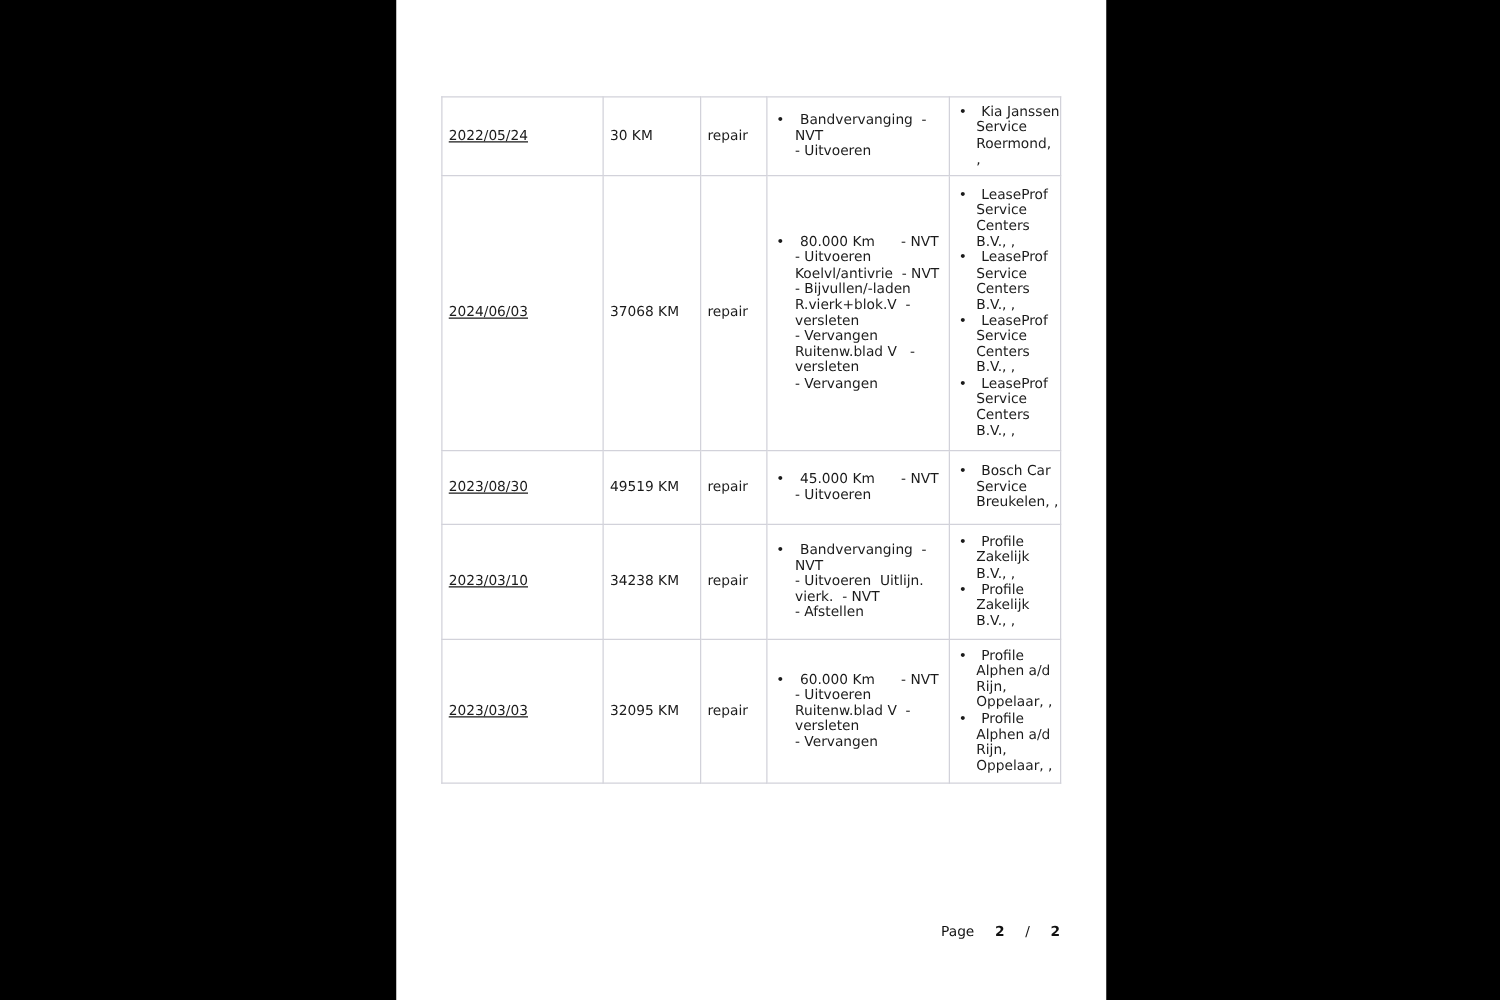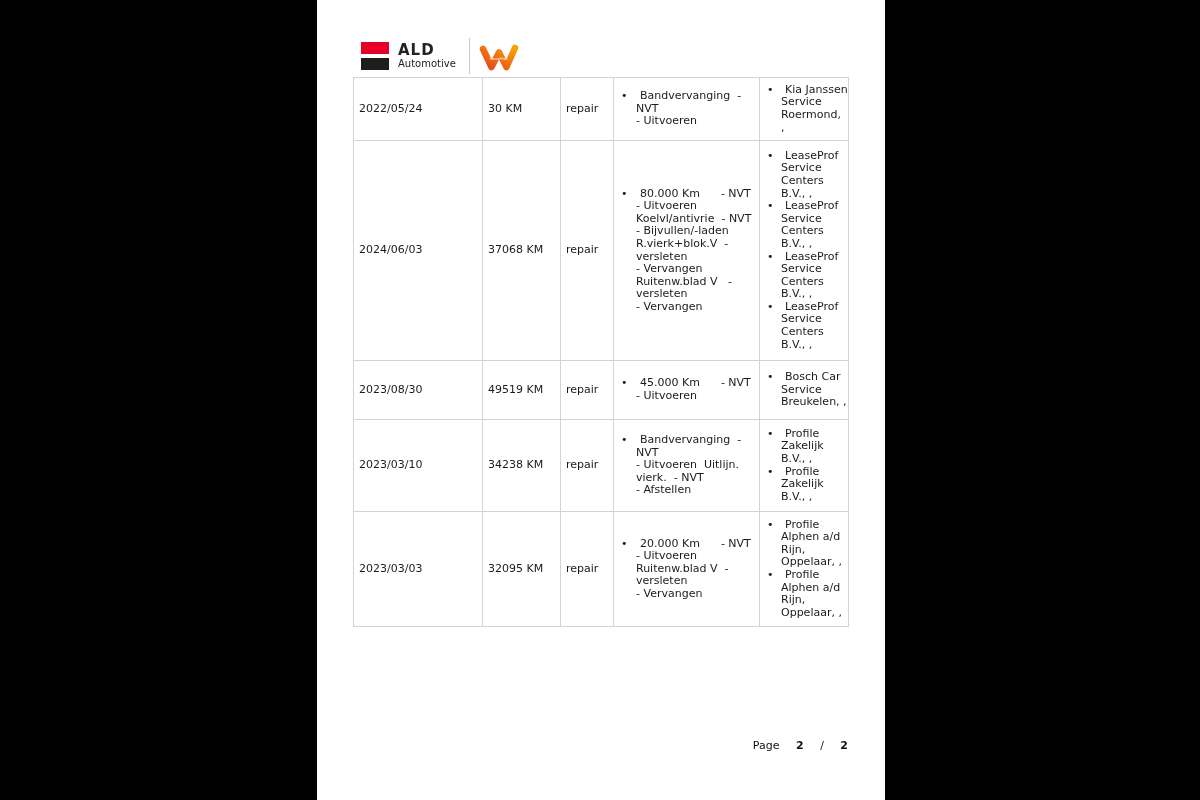--- a/index.html
+++ b/index.html
@@ -34,21 +34,21 @@
   table.mtable{
     position:absolute;left:36px;top:77px;width:495px;
     border-collapse:collapse;table-layout:fixed;
   }
   table.mtable td{
     border:1px solid var(--table-border);
     vertical-align:middle;
     font-size:11px;line-height:12.6px;color:var(--text);
     padding:2px 5px;overflow:hidden;
   }
-  td.c-date{padding-left:8px;}
+  td.c-date{padding-left:8px;text-decoration:underline;}
   td.c-km{padding-left:5px;}
   td.c-type{padding-left:5px;}
   td.c-desc{padding:4px 2px 4px 6px;}
   td.c-svc{padding:4px 2px 4px 6px;}
   .bitem{position:relative;padding-left:17px;}
   .c-svc .bitem{padding-left:16px;}
   .bullet{position:absolute;left:2px;top:0;font-size:11px;}
   .line{white-space:pre;}
   .lines .line:first-child{padding-left:4px;}
   
@@ -57,38 +57,20 @@
     text-align:right;font-size:11px;color:#111;
   }
   .footer span,.footer b{display:inline;padding-left:13px;}
   .footer b{font-weight:700;}
 </style>
 </head>
 <body>
 
 <div class="sheet">
 
-  <div class="brand">
-    <div class="ald-mark"></div>
-    <div class="ald-text">
-      <div class="ald-title">ALD</div>
-      <div class="ald-sub">Automotive</div>
-    </div>
-    <div class="brand-divider"></div>
-    <svg class="lp-logo" viewBox="0 0 40 30" xmlns="http://www.w3.org/2000/svg">
-      <defs>
-        <linearGradient id="lpg" x1="0" y1="1" x2="1" y2="0">
-          <stop class="s0" offset="0"></stop>
-          <stop class="s1" offset="1"></stop>
-        </linearGradient>
-      </defs>
-      <path d="M4 7 L12.5 25 L20 10.5 L27.5 25 L36 6" fill="none" stroke="url(#lpg)" stroke-width="6.5" stroke-linecap="round" stroke-linejoin="round"></path>
-      <text x="19.5" y="18" text-anchor="middle" font-size="3.6" fill="#ffffff">LeasePlan</text>
-    </svg>
-  </div>
 
   <table class="mtable">
     <colgroup>
       <col style="width:129px">
       <col style="width:78px">
       <col style="width:53px">
       <col style="width:146px">
       <col style="width:89px">
     </colgroup>
     <tbody>
@@ -238,21 +220,21 @@
           </td>
         </tr>
         <tr style="height: 115px;">
           <td class="c-date">2023/03/03</td>
           <td class="c-km">32095 KM</td>
           <td class="c-type">repair</td>
           <td class="c-desc">
             <div class="bitem">
               <span class="bullet">•</span>
               <div class="lines">
-                <div class="line">20.000 Km      - NVT</div>
+                <div class="line">60.000 Km      - NVT</div>
                 <div class="line">- Uitvoeren</div>
                 <div class="line">Ruitenw.blad V  -</div>
                 <div class="line">versleten</div>
                 <div class="line">- Vervangen</div>
               </div>
             </div>
           </td>
           <td class="c-svc">
             <div class="bitem">
               <span class="bullet">•</span>

